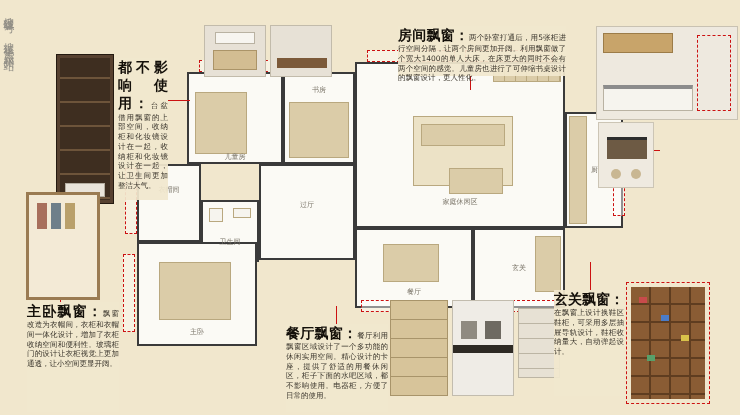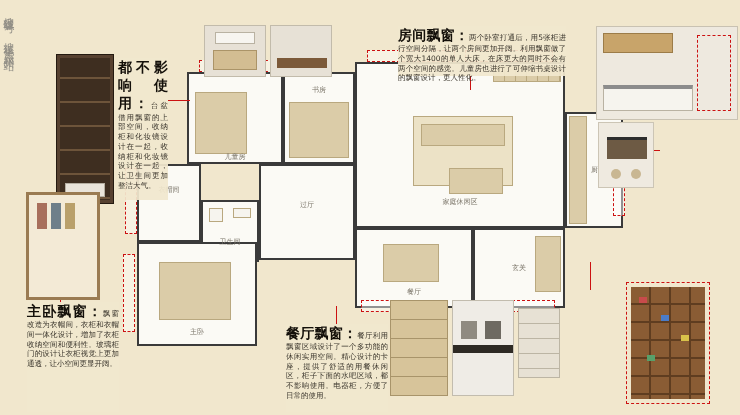--- a/index.html
+++ b/index.html
@@ -155,20 +155,23 @@
 
   <div class="note" style="left:118px;top:58px;width:50px;height:142px;">
     <b>都不影响使用：</b><span>台盆借用飘窗的上部空间，收纳柜和化妆镜设计在一起，收纳柜和化妆镜设计在一起，让卫生间更加整洁大气。</span>
   </div>
 
   <div class="note" style="left:398px;top:26px;width:168px;height:50px;">
     <b>房间飘窗：</b><span>两个卧室打通后，用5张柜进行空间分隔，让两个房间更加开阔。利用飘窗做了个宽大1400的单人大床，在床更大的同时不会有两个空间的感觉。儿童房也进行了可伸缩书桌设计的飘窗设计，更人性化。</span>
   </div>
 
 
+  <div class="note" style="left:554px;top:290px;width:70px;height:106px;">
+    <b>玄关飘窗：</b><span>在飘窗上设计换鞋区鞋柜，可采用多层抽屉导轨设计，鞋柜收纳量大，自动弹起设计。</span>
+  </div>
 
   <div class="note" style="left:286px;top:324px;width:102px;height:88px;">
     <b>餐厅飘窗：</b><span>餐厅利用飘窗区域设计了一个多功能的休闲实用空间。精心设计的卡座，提供了舒适的用餐休闲区，柜子下面的水吧区域，都不影响使用。电器柜，方便了日常的使用。</span>
   </div>
 
   <div class="note" style="left:4px;top:302px;width:92px;height:110px;margin-left:23px;">
     <b>主卧飘窗：</b><span>飘窗改造为衣帽间，衣柜和衣帽间一体化设计，增加了衣柜收纳空间和便利性。玻璃柜门的设计让衣柜视觉上更加通透，让小空间更显开阔。</span>
   </div>
 
 </div>

